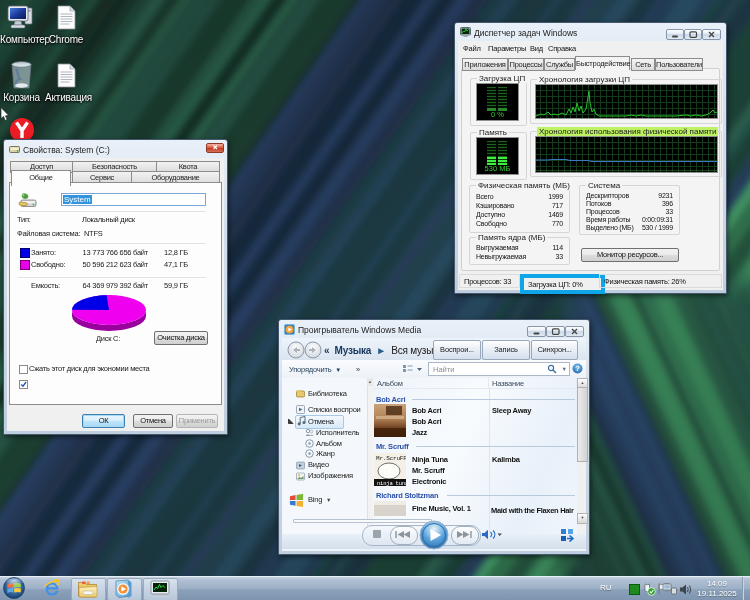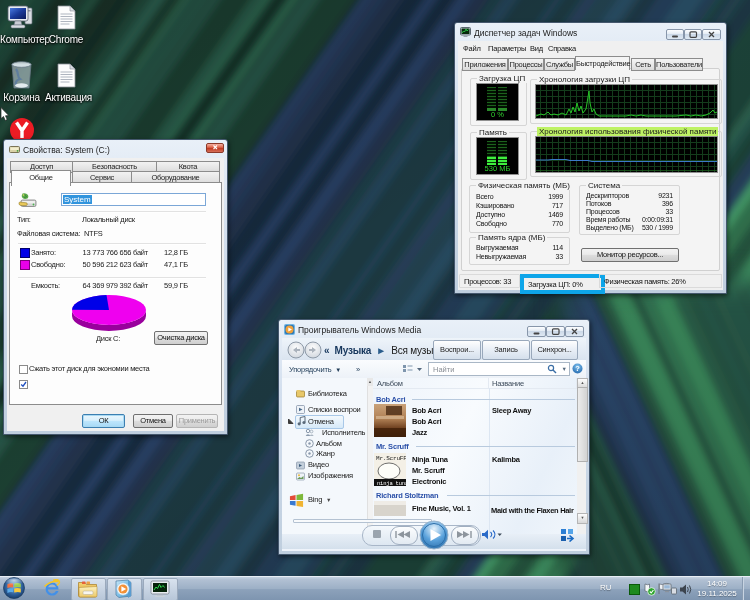--- a/index.html
+++ b/index.html
@@ -832,21 +832,21 @@
             <circle cx="2.2" cy="7.8" r="1.6" fill="#5a6a7a"></circle>
             <circle cx="7" cy="6.5" r="1.6" fill="#5a6a7a"></circle>
           </svg>
    <div class="abs" style="left:26px;top:39px;white-space:nowrap;">Отмена</div>
    <svg class="abs" style="left:23px;top:50px" width="9" height="9">
             <circle cx="3" cy="3" r="1.7" fill="none" stroke="#8a99ab"></circle>
             <path d="M0.7 8 a2.4 2.4 0 0 1 4.6 0 Z" fill="#8a99ab"></path>
             <circle cx="6.5" cy="3.5" r="1.4" fill="none" stroke="#aab6c2"></circle>
             <path d="M4.8 8 a2 2 0 0 1 3.8 0 Z" fill="#aab6c2"></path>
           </svg>
-   <div class="abs" style="left:40px;top:50px;white-space:nowrap;">Исполнитель</div>
+   <div class="abs" style="left:34px;top:50px;white-space:nowrap;">Исполнитель</div>
    <svg class="abs" style="left:23px;top:61px" width="9" height="9">
             <circle cx="4.5" cy="4.5" r="3.8" fill="none" stroke="#8a99ab"></circle>
             <circle cx="4.5" cy="4.5" r="1.2" fill="#8a99ab"></circle>
           </svg>
    <div class="abs" style="left:34px;top:61px;white-space:nowrap;">Альбом</div>
    <svg class="abs" style="left:23px;top:71px" width="9" height="9">
             <circle cx="4.5" cy="4.5" r="3.8" fill="none" stroke="#8a99ab"></circle>
             <circle cx="4.5" cy="4.5" r="1.2" fill="#8a99ab"></circle>
           </svg>
    <div class="abs" style="left:34px;top:71px;white-space:nowrap;">Жанр</div>

